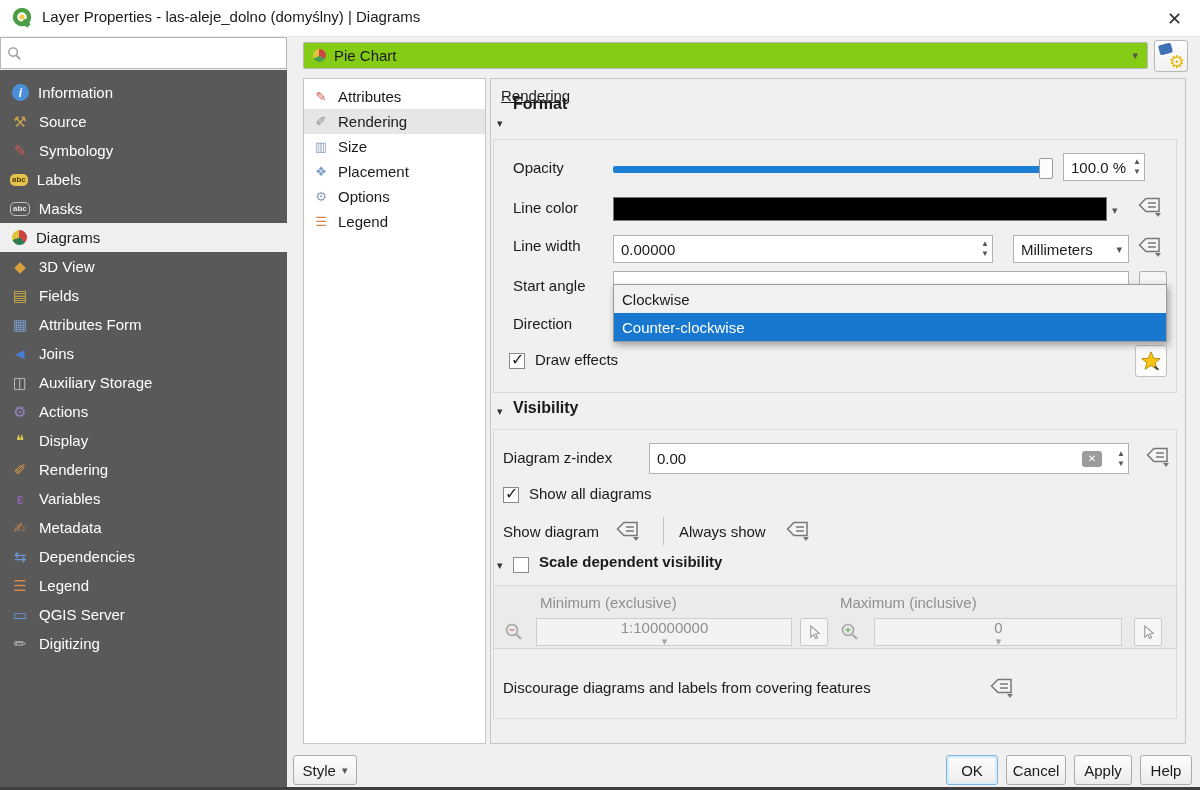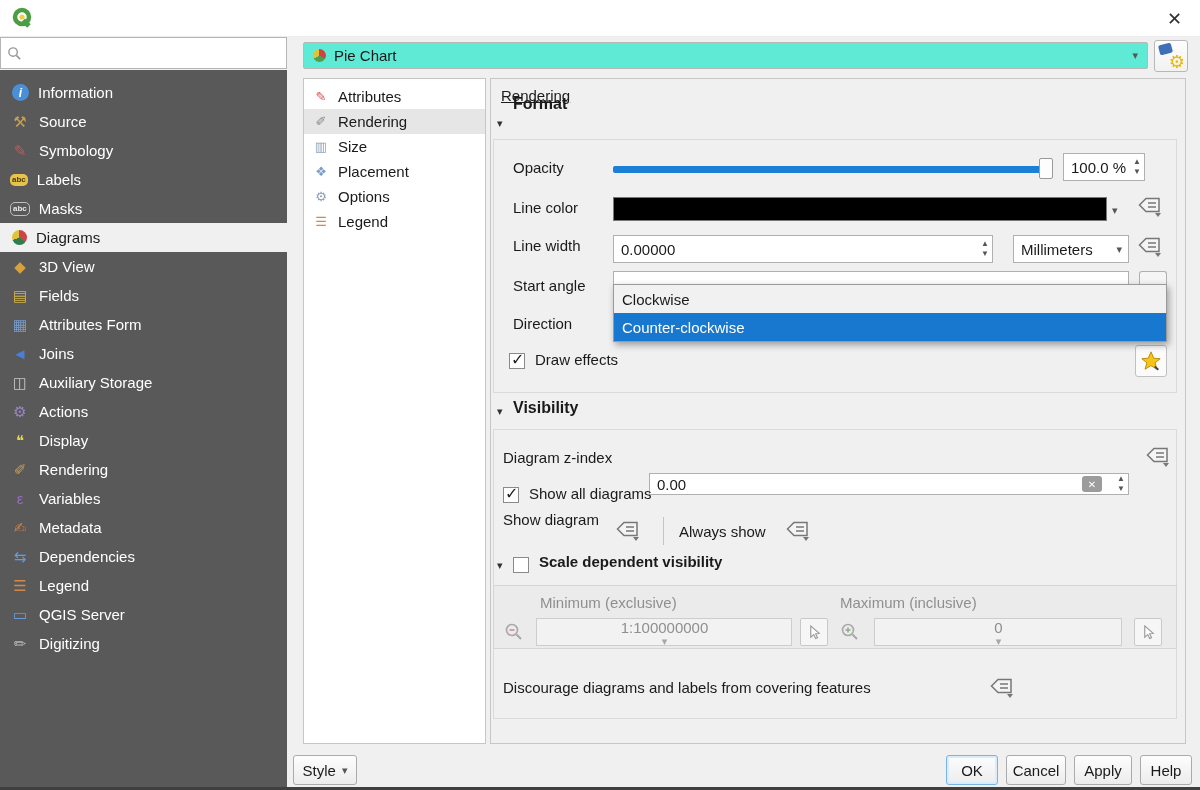--- a/index.html
+++ b/index.html
@@ -18,21 +18,21 @@
   .sidebar{position:absolute;left:0;top:70px;width:287px;height:720px;background:#595959;box-sizing:border-box;padding-top:8px;}
   .sb-item{height:29px;display:flex;align-items:center;padding-left:10px;gap:9px;color:#fff;cursor:pointer;}
   .sb-item.sel{background:#f0f0f0;color:#1a1a1a;}
   .sb-ic{width:20px;flex:none;text-align:center;font-size:15px;line-height:1;}
   .ic-info{width:17px;height:17px;border-radius:50%;background:#4a90d9;color:#fff !important;font-style:italic;font-weight:bold;font-size:12px;display:flex;align-items:center;justify-content:center;margin-left:2px;}
   .ic-badge{font-size:8px;font-weight:bold;border-radius:5px;padding:2px 2px;line-height:1;width:auto !important;}
   .ic-labels{background:#e6c34a;}
   .ic-masks{border:1px solid #c0c0c0;}
   .sb-pie{width:15px;height:15px;border-radius:50%;margin-left:2px;background:conic-gradient(#cc4444 0 130deg,#2f7d4f 130deg 250deg,#e0c33c 250deg 360deg);}
   
-  .type-combo{position:absolute;left:303px;top:42px;width:845px;height:27px;background:#5eead4;border:1px solid #b8b8b8;border-radius:2px;box-sizing:border-box;display:flex;align-items:center;padding:0 9px;gap:8px;cursor:pointer;}
+  .type-combo{position:absolute;left:303px;top:42px;width:845px;height:27px;background:#84cc16;border:1px solid #b8b8b8;border-radius:2px;box-sizing:border-box;display:flex;align-items:center;padding:0 9px;gap:8px;cursor:pointer;}
   .pie-ic{width:13px;height:13px;border-radius:50%;background:conic-gradient(#cc4444 0 120deg,#4f9e4f 120deg 240deg,#e0c33c 240deg 360deg);}
   .caret{color:#555;font-size:11px;line-height:1;}
   .type-combo .caret{margin-left:auto;}
   .settings-btn{position:absolute;left:1154px;top:40px;width:32px;height:30px;border:1px solid #b8b8b8;border-radius:3px;background:linear-gradient(#fefefe,#f1f1f1);cursor:pointer;}
   .gear-blue{position:absolute;left:4px;top:3px;width:13px;height:10px;background:#3f6fb5;border-radius:2px;transform:rotate(-15deg);}
   .gear-yellow{position:absolute;right:2px;bottom:0;color:#e8b90a;font-size:18px;line-height:1;}
   
   .tabs{position:absolute;left:303px;top:78px;width:183px;height:666px;background:#fff;border:1px solid #c6c6c6;box-sizing:border-box;padding-top:5px;}
   .tab-item{height:25px;display:flex;align-items:center;gap:8px;padding-left:8px;cursor:pointer;}
   .tab-item.sel{background:#e6e6e6;}
@@ -76,20 +76,21 @@
 <body>
 
 <div class="window">
 
   <div class="titlebar">
     <svg class="qgis-logo" viewBox="0 0 22 22">
       <circle cx="10" cy="10" r="7" fill="none" stroke="#4c9e45" stroke-width="4.5"></circle>
       <rect x="12" y="12" width="8" height="5" fill="#4c9e45" transform="rotate(45 13 13)"></rect>
       <circle cx="10" cy="10" r="2.6" fill="#eecf44"></circle>
     </svg>
+    <span class="win-title">Layer Properties - las-aleje_dolno (domyślny) | Diagrams</span>
     <span class="close-x">✕</span>
   </div>
 
   <div class="searchbox">
     <svg width="15" height="15" viewBox="0 0 16 16">
       <circle cx="6.5" cy="6.5" r="4.5" fill="none" stroke="#9a9a9a" stroke-width="1.5"></circle>
       <line x1="10" y1="10" x2="14" y2="14" stroke="#9a9a9a" stroke-width="1.8"></line>
     </svg>
     <input value="" placeholder="" style="">
   </div>
@@ -289,21 +290,21 @@
           <path d="M12 2 L15 9 L22 9.5 L16.5 14 L18.5 21 L12 17 L5.5 21 L7.5 14 L2 9.5 L9 9 Z" fill="#f7c514" stroke="#b8860b" stroke-width="1"></path>
           <path d="M16 18 l4 3.5" stroke="#444" stroke-width="2"></path>
         </svg>
     </div>
 
     <span class="abs sec-caret" style="left:6px;top:326px;">▾</span>
     <span class="abs sec-title" style="left:22px;top:320px;">Visibility</span>
     <div class="section-frame" style="left:2px;top:350px;width:684px;height:290px;"></div>
 
     <span class="flabel" style="left:12px;top:370px;">Diagram z-index</span>
-    <div class="spin" style="left:158px;top:364px;width:480px;height:22px;margin-top:30px;">
+    <div class="spin" style="left:158px;top:364px;width:480px;height:31px;">
       <span>0.00</span>
       <span class="clear-btn">✕</span>
       <span class="arrows">
           <span>▲</span>
           <span>▼</span>
         </span>
     </div>
     <button class="override-btn" style="left:652px;top:366px;">
       <svg viewBox="0 0 24 20" width="24" height="20">
           <path d="M8 1.5 H21 V14.5 H8 L1.5 8 Z" fill="#f4f4f4" stroke="#777" stroke-width="1.5"></path>
@@ -311,21 +312,21 @@
           <line x1="10" y1="10" x2="18" y2="10" stroke="#777" stroke-width="1.5"></line>
           <path d="M17 16 h6 l-3 4 z" fill="#777"></path>
         </svg>
     </button>
 
     <span class="cb" style="left:12px;top:408px;">
         <span class="mark">✓</span>
       </span>
     <span class="flabel" style="left:38px;top:406px;">Show all diagrams</span>
 
-    <span class="flabel" style="left:12px;top:432px;">Show diagram</span>
+    <span class="flabel" style="left:12px;top:444px;">Show diagram</span>
     <button class="override-btn" style="left:122px;top:440px;">
       <svg viewBox="0 0 24 20" width="24" height="20">
           <path d="M8 1.5 H21 V14.5 H8 L1.5 8 Z" fill="#f4f4f4" stroke="#777" stroke-width="1.5"></path>
           <line x1="10" y1="6" x2="18" y2="6" stroke="#777" stroke-width="1.5"></line>
           <line x1="10" y1="10" x2="18" y2="10" stroke="#777" stroke-width="1.5"></line>
           <path d="M17 16 h6 l-3 4 z" fill="#777"></path>
         </svg>
     </button>
     <div class="vsep" style="left:172px;top:438px;height:28px;"></div>
     <span class="flabel" style="left:188px;top:444px;">Always show</span>

